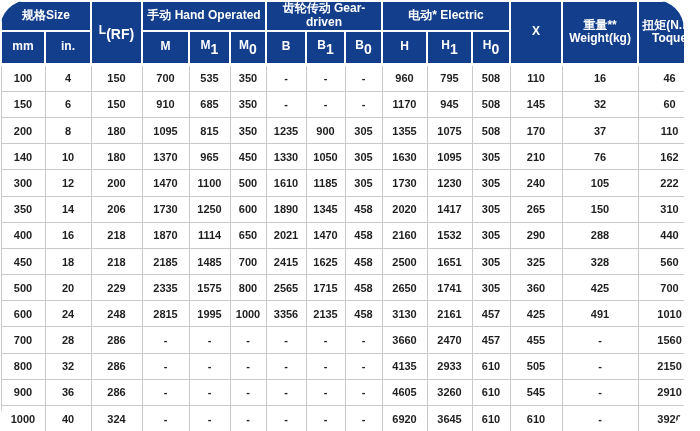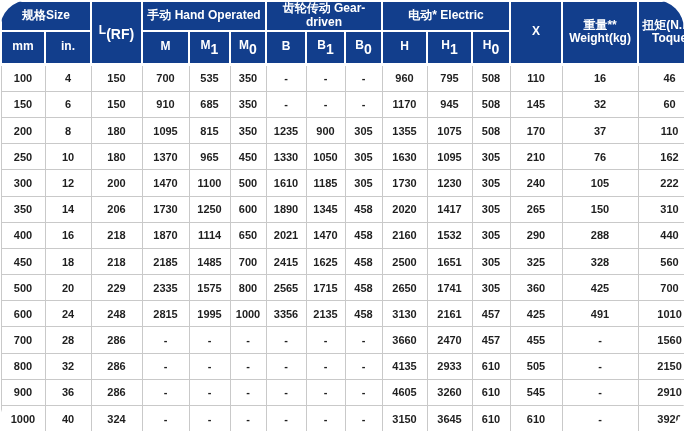--- a/index.html
+++ b/index.html
@@ -151,21 +151,21 @@
           <td>900</td>
           <td>305</td>
           <td>1355</td>
           <td>1075</td>
           <td>508</td>
           <td>170</td>
           <td>37</td>
           <td>110</td>
         </tr>
         <tr>
-          <td>250</td>
+          <td>140</td>
           <td>10</td>
           <td>180</td>
           <td>1370</td>
           <td>965</td>
           <td>450</td>
           <td>1330</td>
           <td>1050</td>
           <td>305</td>
           <td>1630</td>
           <td>1095</td>
@@ -330,21 +330,21 @@
         <tr>
           <td>1000</td>
           <td>40</td>
           <td>324</td>
           <td>-</td>
           <td>-</td>
           <td>-</td>
           <td>-</td>
           <td>-</td>
           <td>-</td>
-          <td>3150</td>
+          <td>6920</td>
           <td>3645</td>
           <td>610</td>
           <td>610</td>
           <td>-</td>
           <td>3920</td>
         </tr>
       </tbody>
   </table>
 </div>
 

